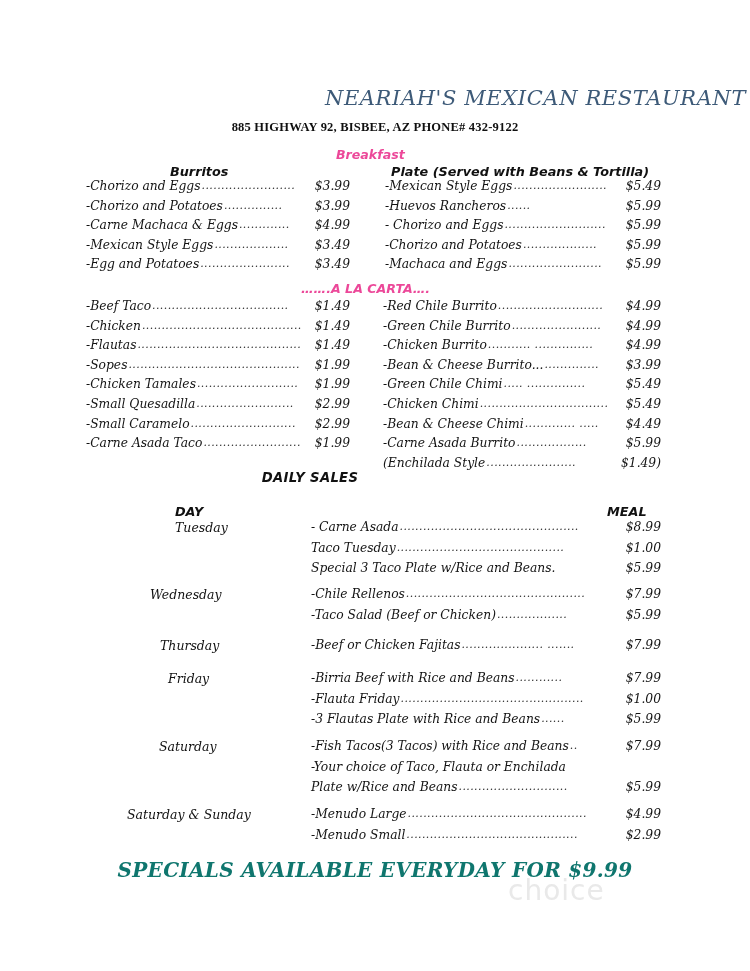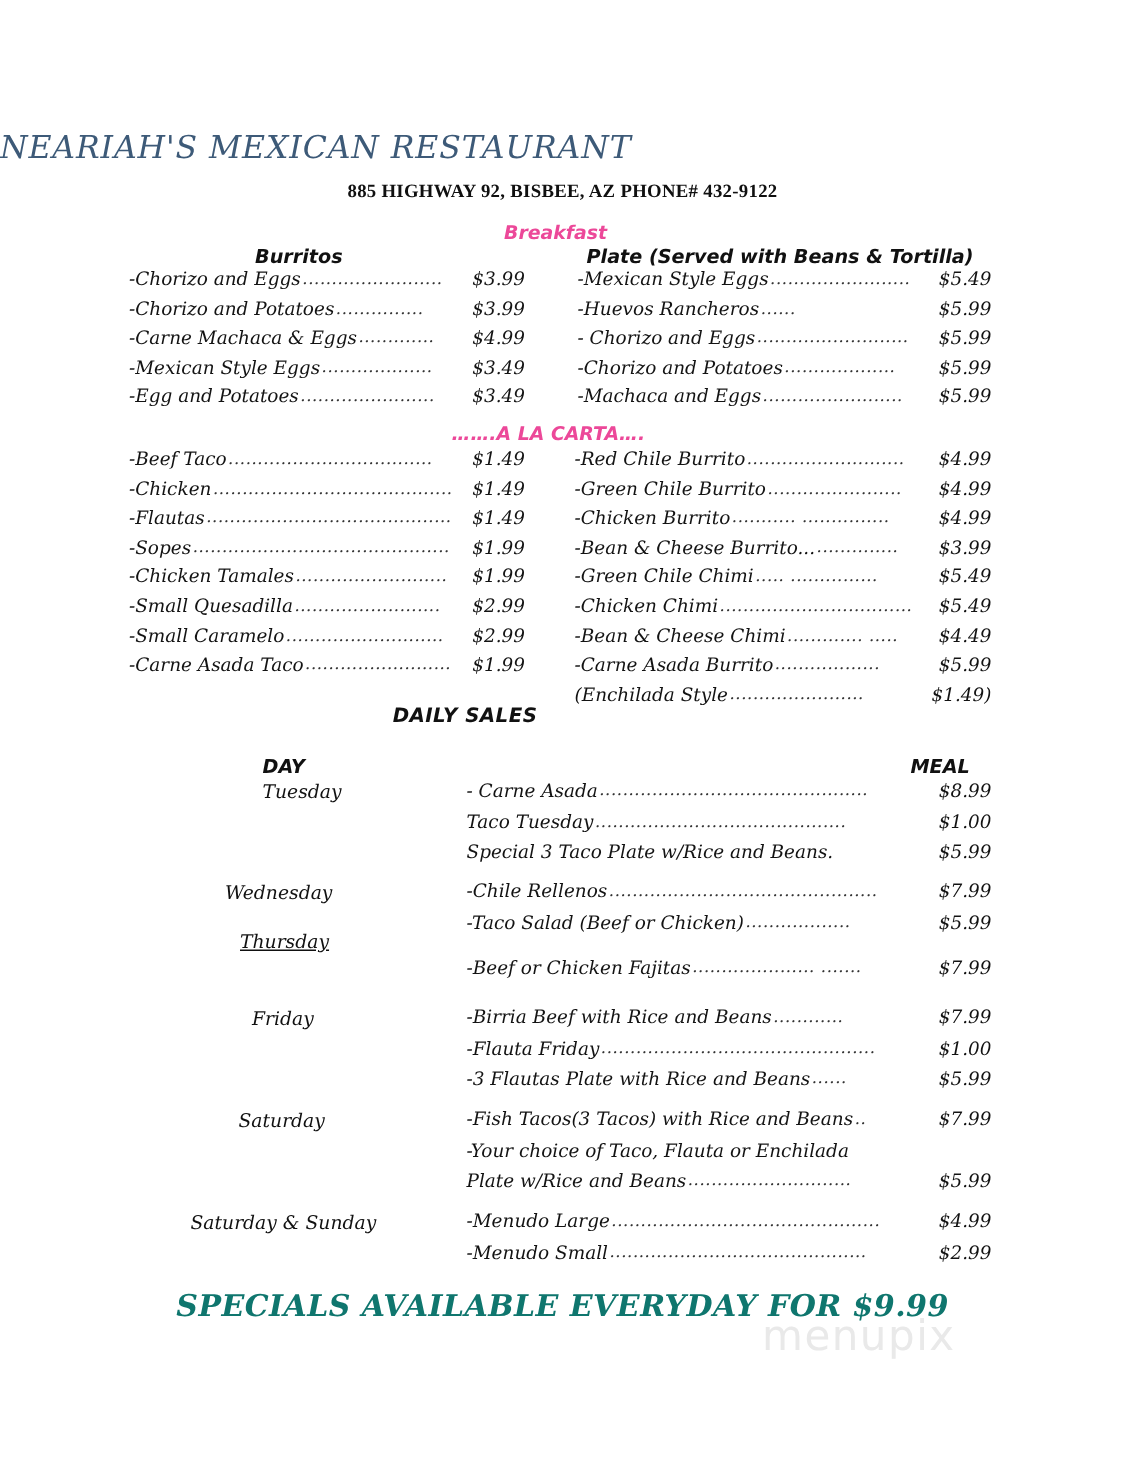--- a/index.html
+++ b/index.html
@@ -22,21 +22,21 @@
     height: 971px;
     background: #ffffff;
   }
 
   
   .restaurant-title {
     position: absolute;
     left: 0;
     top: 86px;
     width: 746px;
-    text-align: left;
+    text-align: right;
     font-family: "DejaVu Serif", serif;
     font-style: italic;
     font-size: 21px;
     letter-spacing: 0.6px;
     color: #3d5a78;
     white-space: nowrap;
   }
   .restaurant-address {
     position: absolute;
     left: 0;
@@ -361,21 +361,21 @@
           <span class="name">-Chile Rellenos</span>
           <span class="dots">..............................................</span>
           <span class="price">$7.99</span>
         </div>
         <div class="row">
           <span class="name"> -Taco Salad (Beef or Chicken)</span>
           <span class="dots">..................</span>
           <span class="price">$5.99</span>
         </div>
       </div>
-      <div class="day-label" style="left: 160px; top: 620px; text-decoration: underline;">Thursday</div>
+      <div class="day-label" style="left: 160px; top: 638px;">Thursday</div>
       <div class="meal-block" id="meal-block-2" style="top: 638px;">
         <div class="row">
           <span class="name">-Beef or Chicken Fajitas</span>
           <span class="dots">.....................  .......</span>
           <span class="price">$7.99</span>
         </div>
       </div>
       <div class="day-label" style="left: 168px; top: 671px;">Friday</div>
       <div class="meal-block" id="meal-block-3" style="top: 671px;">
         <div class="row">
@@ -421,15 +421,15 @@
         </div>
         <div class="row">
           <span class="name">-Menudo  Small</span>
           <span class="dots">............................................</span>
           <span class="price">$2.99</span>
         </div>
       </div>
     </div>
 
   <div class="specials">SPECIALS AVAILABLE  EVERYDAY FOR $9.99</div>
-  <div class="watermark">menupix</div>
+  <div class="watermark">choice</div>
 
 </div>
 
 </body></html>

